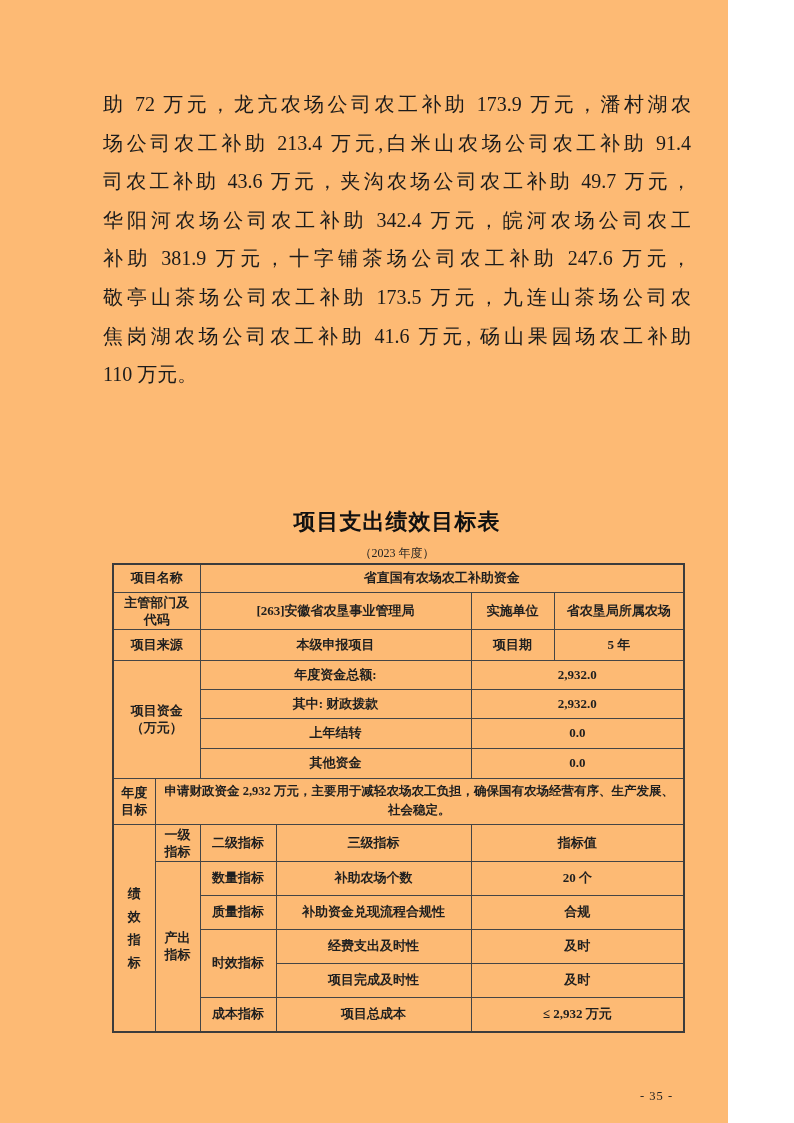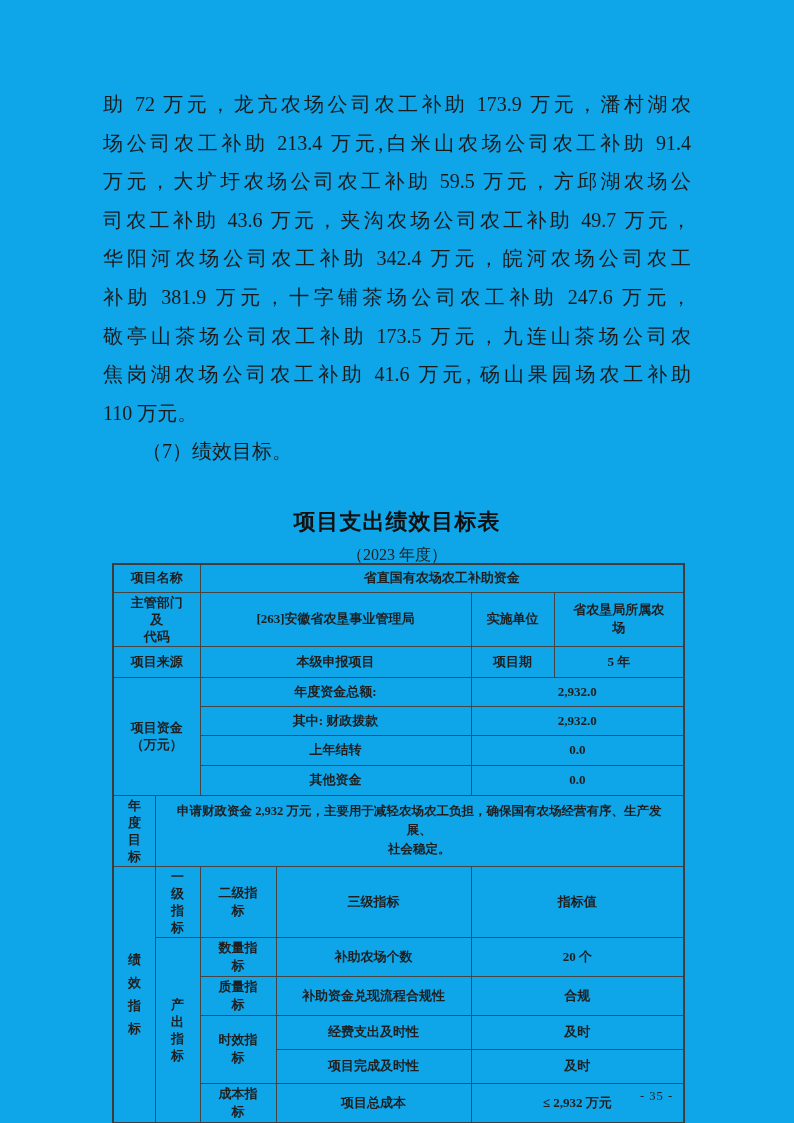--- a/index.html
+++ b/index.html
@@ -1,19 +1,19 @@
 <!DOCTYPE html>
 <html><head>
 <meta charset="utf-8">
 <style>
   html,body { margin:0; padding:0; background:#ffffff; }
   .page {
     position:relative;
-    width:794px; height:1123px;
-    background:#0ea5e9;
+    width:728px; height:1123px;
+    background:#fdba74;
     font-family:"Liberation Serif","DejaVu Serif",serif;
     color:#1b1b1b;
     overflow:hidden;
   }
   
   .para {
     position:absolute; left:103px; top:85px; width:588px;
     font-size:20px; line-height:38.6px;
   }
   .pline { white-space:nowrap; }
@@ -21,33 +21,33 @@
   .pline.indent { text-indent:39px; }
   
   .tbl-title {
     position:absolute; left:0; top:507px; width:794px;
     text-align:center;
     font-family:"Liberation Sans","DejaVu Sans",sans-serif;
     font-weight:700; font-size:22px; letter-spacing:1px; color:#111;
   }
   .tbl-subtitle {
     position:absolute; left:0; top:545px; width:794px;
-    text-align:center; font-size:16px; color:#222;
+    text-align:center; font-size:12px; color:#222;
   }
   
   table.goal {
     position:absolute; left:112px; top:563px;
     width:571px; table-layout:fixed; border-collapse:collapse;
     font-family:"Liberation Serif","DejaVu Serif",serif;
     font-size:13px; font-weight:600; color:#1f1f1f;
   }
   table.goal td {
     border:1px solid #454545;
     text-align:center; vertical-align:middle;
-    padding:1px 14px; overflow:hidden;
+    padding:1px 2px; overflow:hidden;
   }
   table.goal { border:2px solid #3c3c3c; }
   .pre { white-space:pre-line; line-height:17px; }
   .side-vert { white-space:pre-line; line-height:23px; letter-spacing:0; }
   td.moneylab { text-align:left; }
   td.ind0 { padding-left:16px; }
   td.ind1 { padding-left:30px;font-family:Liberation Serif, serif; }
   td.ind2 { padding-left:75px; }
   td.num { text-align:right; padding-right:8px; font-weight:600;margin-top:35px; }
   td.goaltext {
@@ -61,28 +61,26 @@
   }
 </style>
 </head>
 <body>
 
 <div class="page">
 
   <div class="para">
     <div class="pline j">助 72 万元，龙亢农场公司农工补助 173.9 万元，潘村湖农</div>
     <div class="pline j">场公司农工补助 213.4 万元,白米山农场公司农工补助 91.4</div>
-    <div class="pline j">万元，大圹圩农场公司农工补助 59.5 万元，方邱湖农场公</div>
     <div class="pline j">司农工补助 43.6 万元，夹沟农场公司农工补助 49.7 万元，</div>
     <div class="pline j">华阳河农场公司农工补助 342.4 万元，皖河农场公司农工</div>
     <div class="pline j">补助 381.9 万元，十字铺茶场公司农工补助 247.6 万元，</div>
     <div class="pline j">敬亭山茶场公司农工补助 173.5 万元，九连山茶场公司农</div>
     <div class="pline j">焦岗湖农场公司农工补助 41.6 万元, 砀山果园场农工补助</div>
     <div class="pline">110 万元。</div>
-    <div class="pline indent">（7）绩效目标。</div>
   </div>
 
   <div class="tbl-title">项目支出绩效目标表</div>
   <div class="tbl-subtitle">（2023 年度）</div>
 
   <table class="goal">
     <colgroup>
       <col style="width:42px">
         <col style="width:45px">
         <col style="width:76px">

